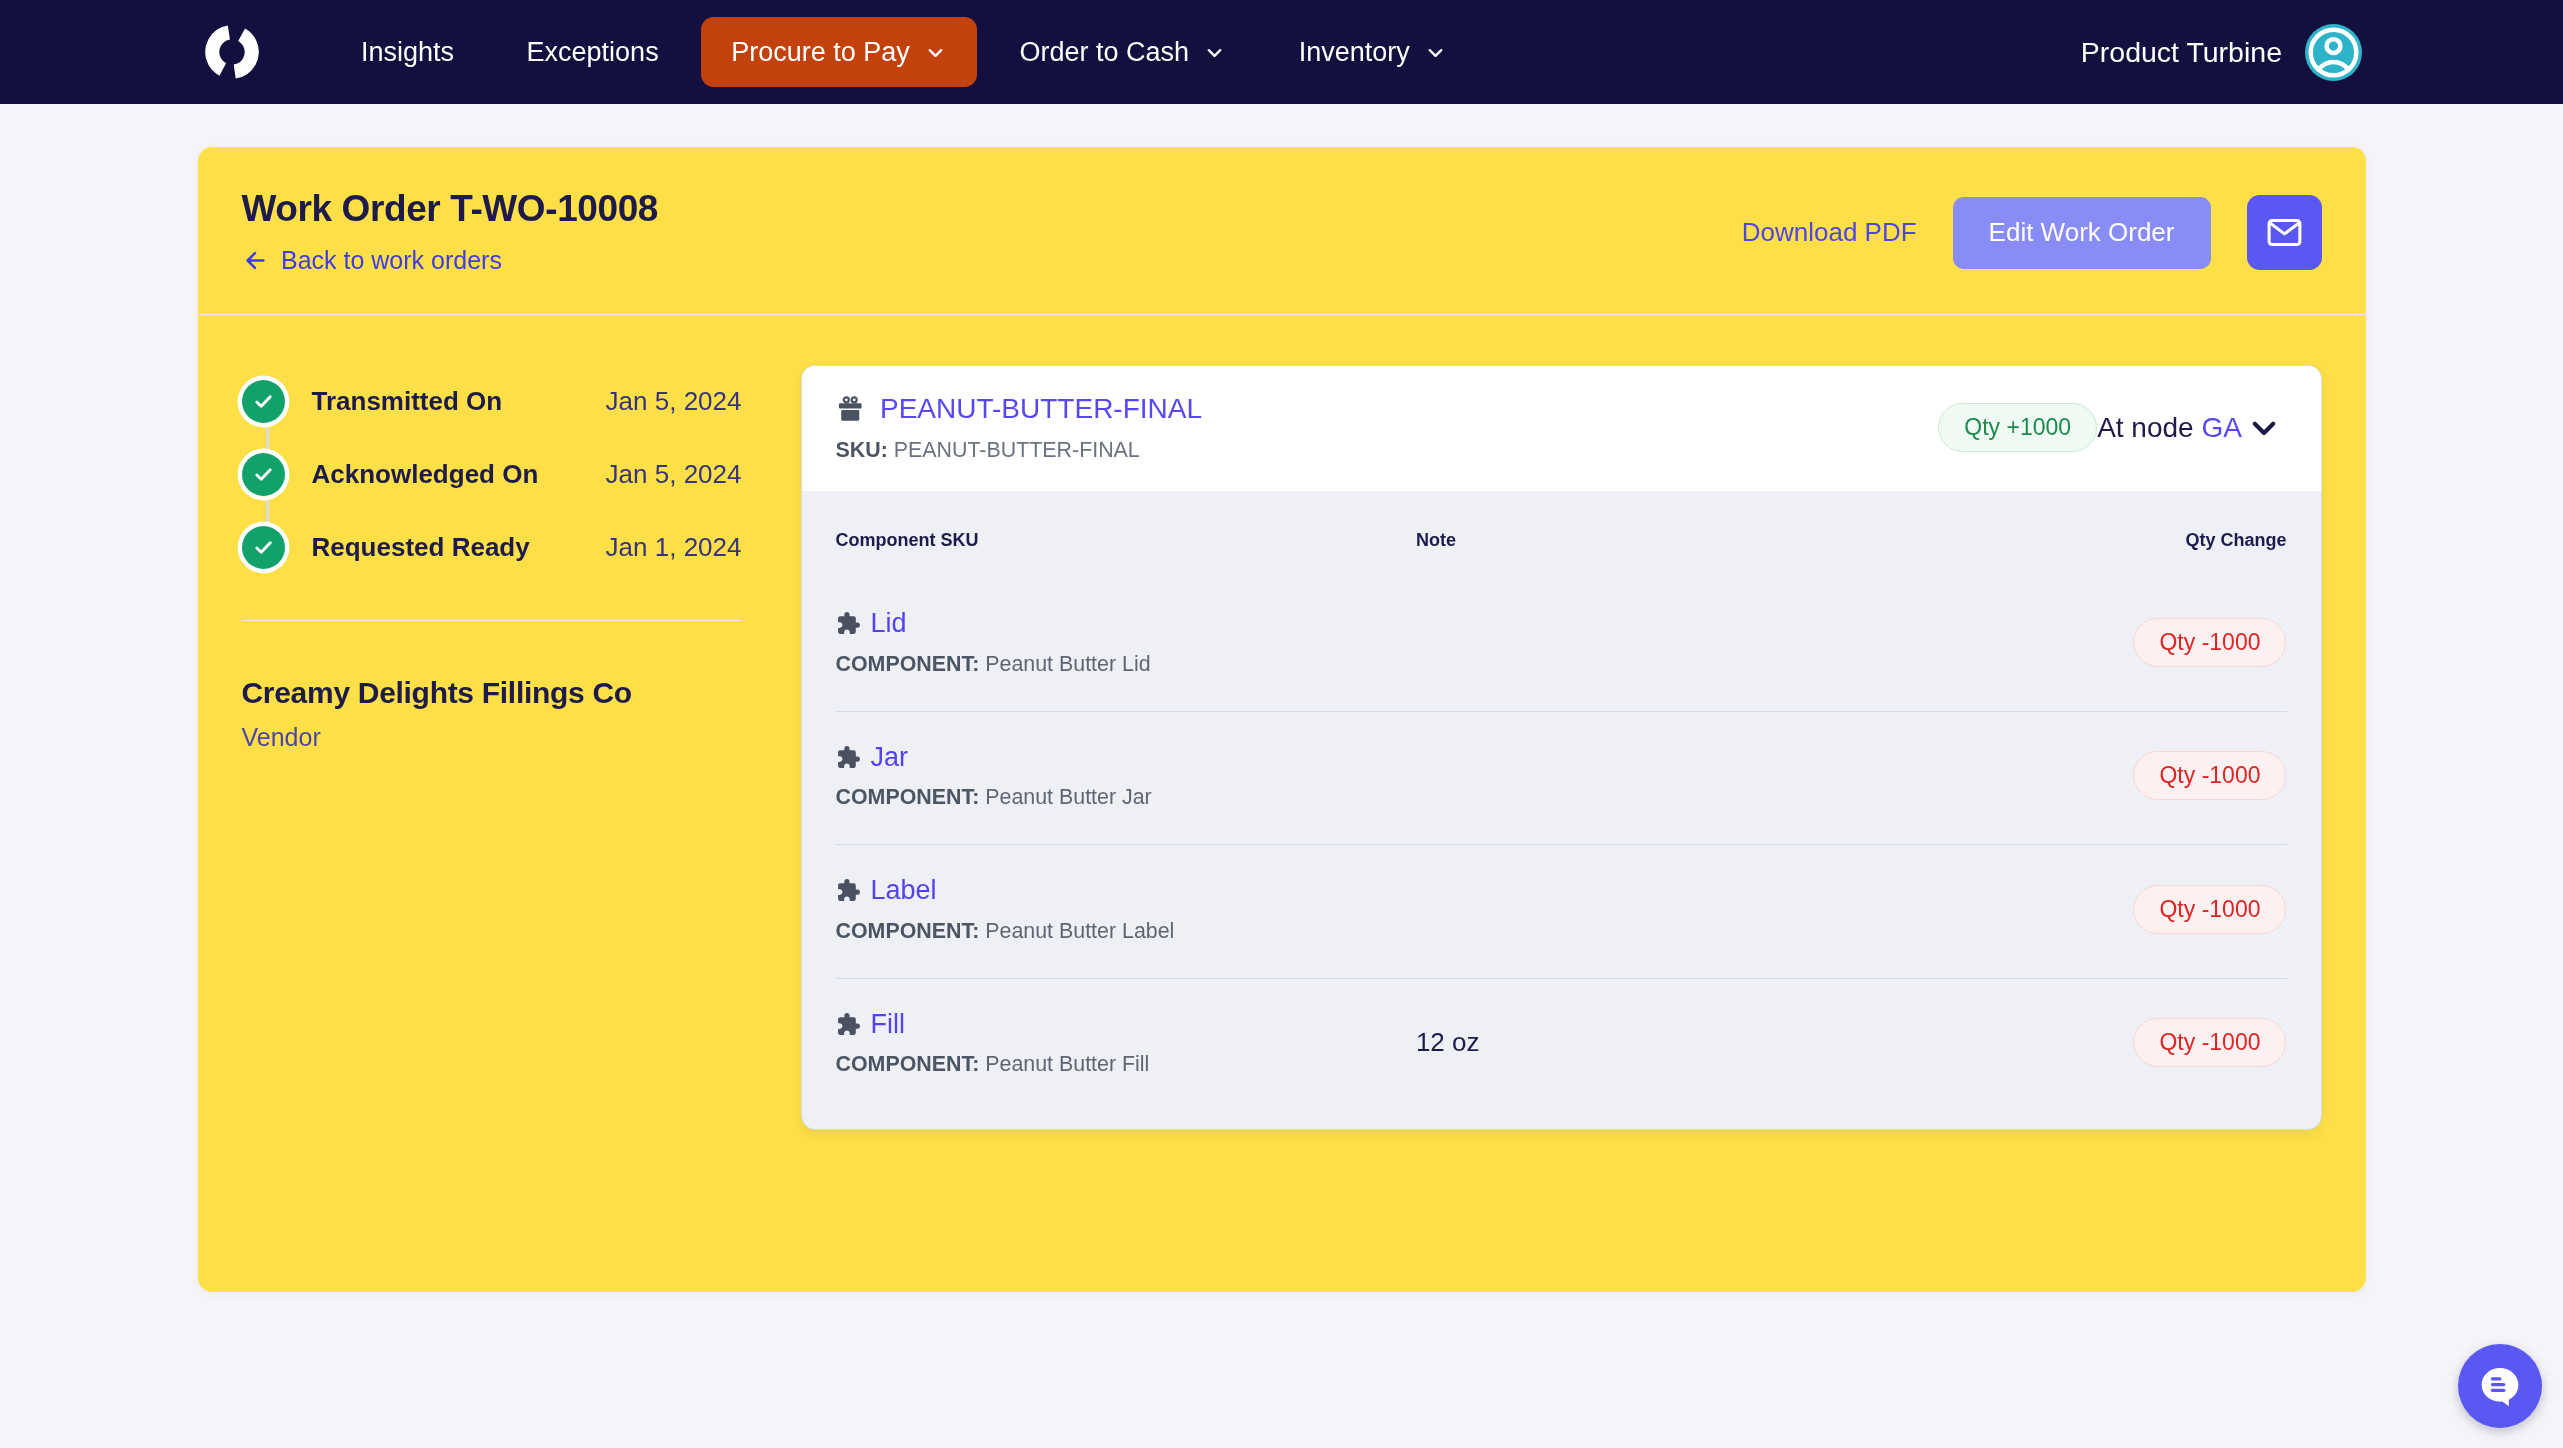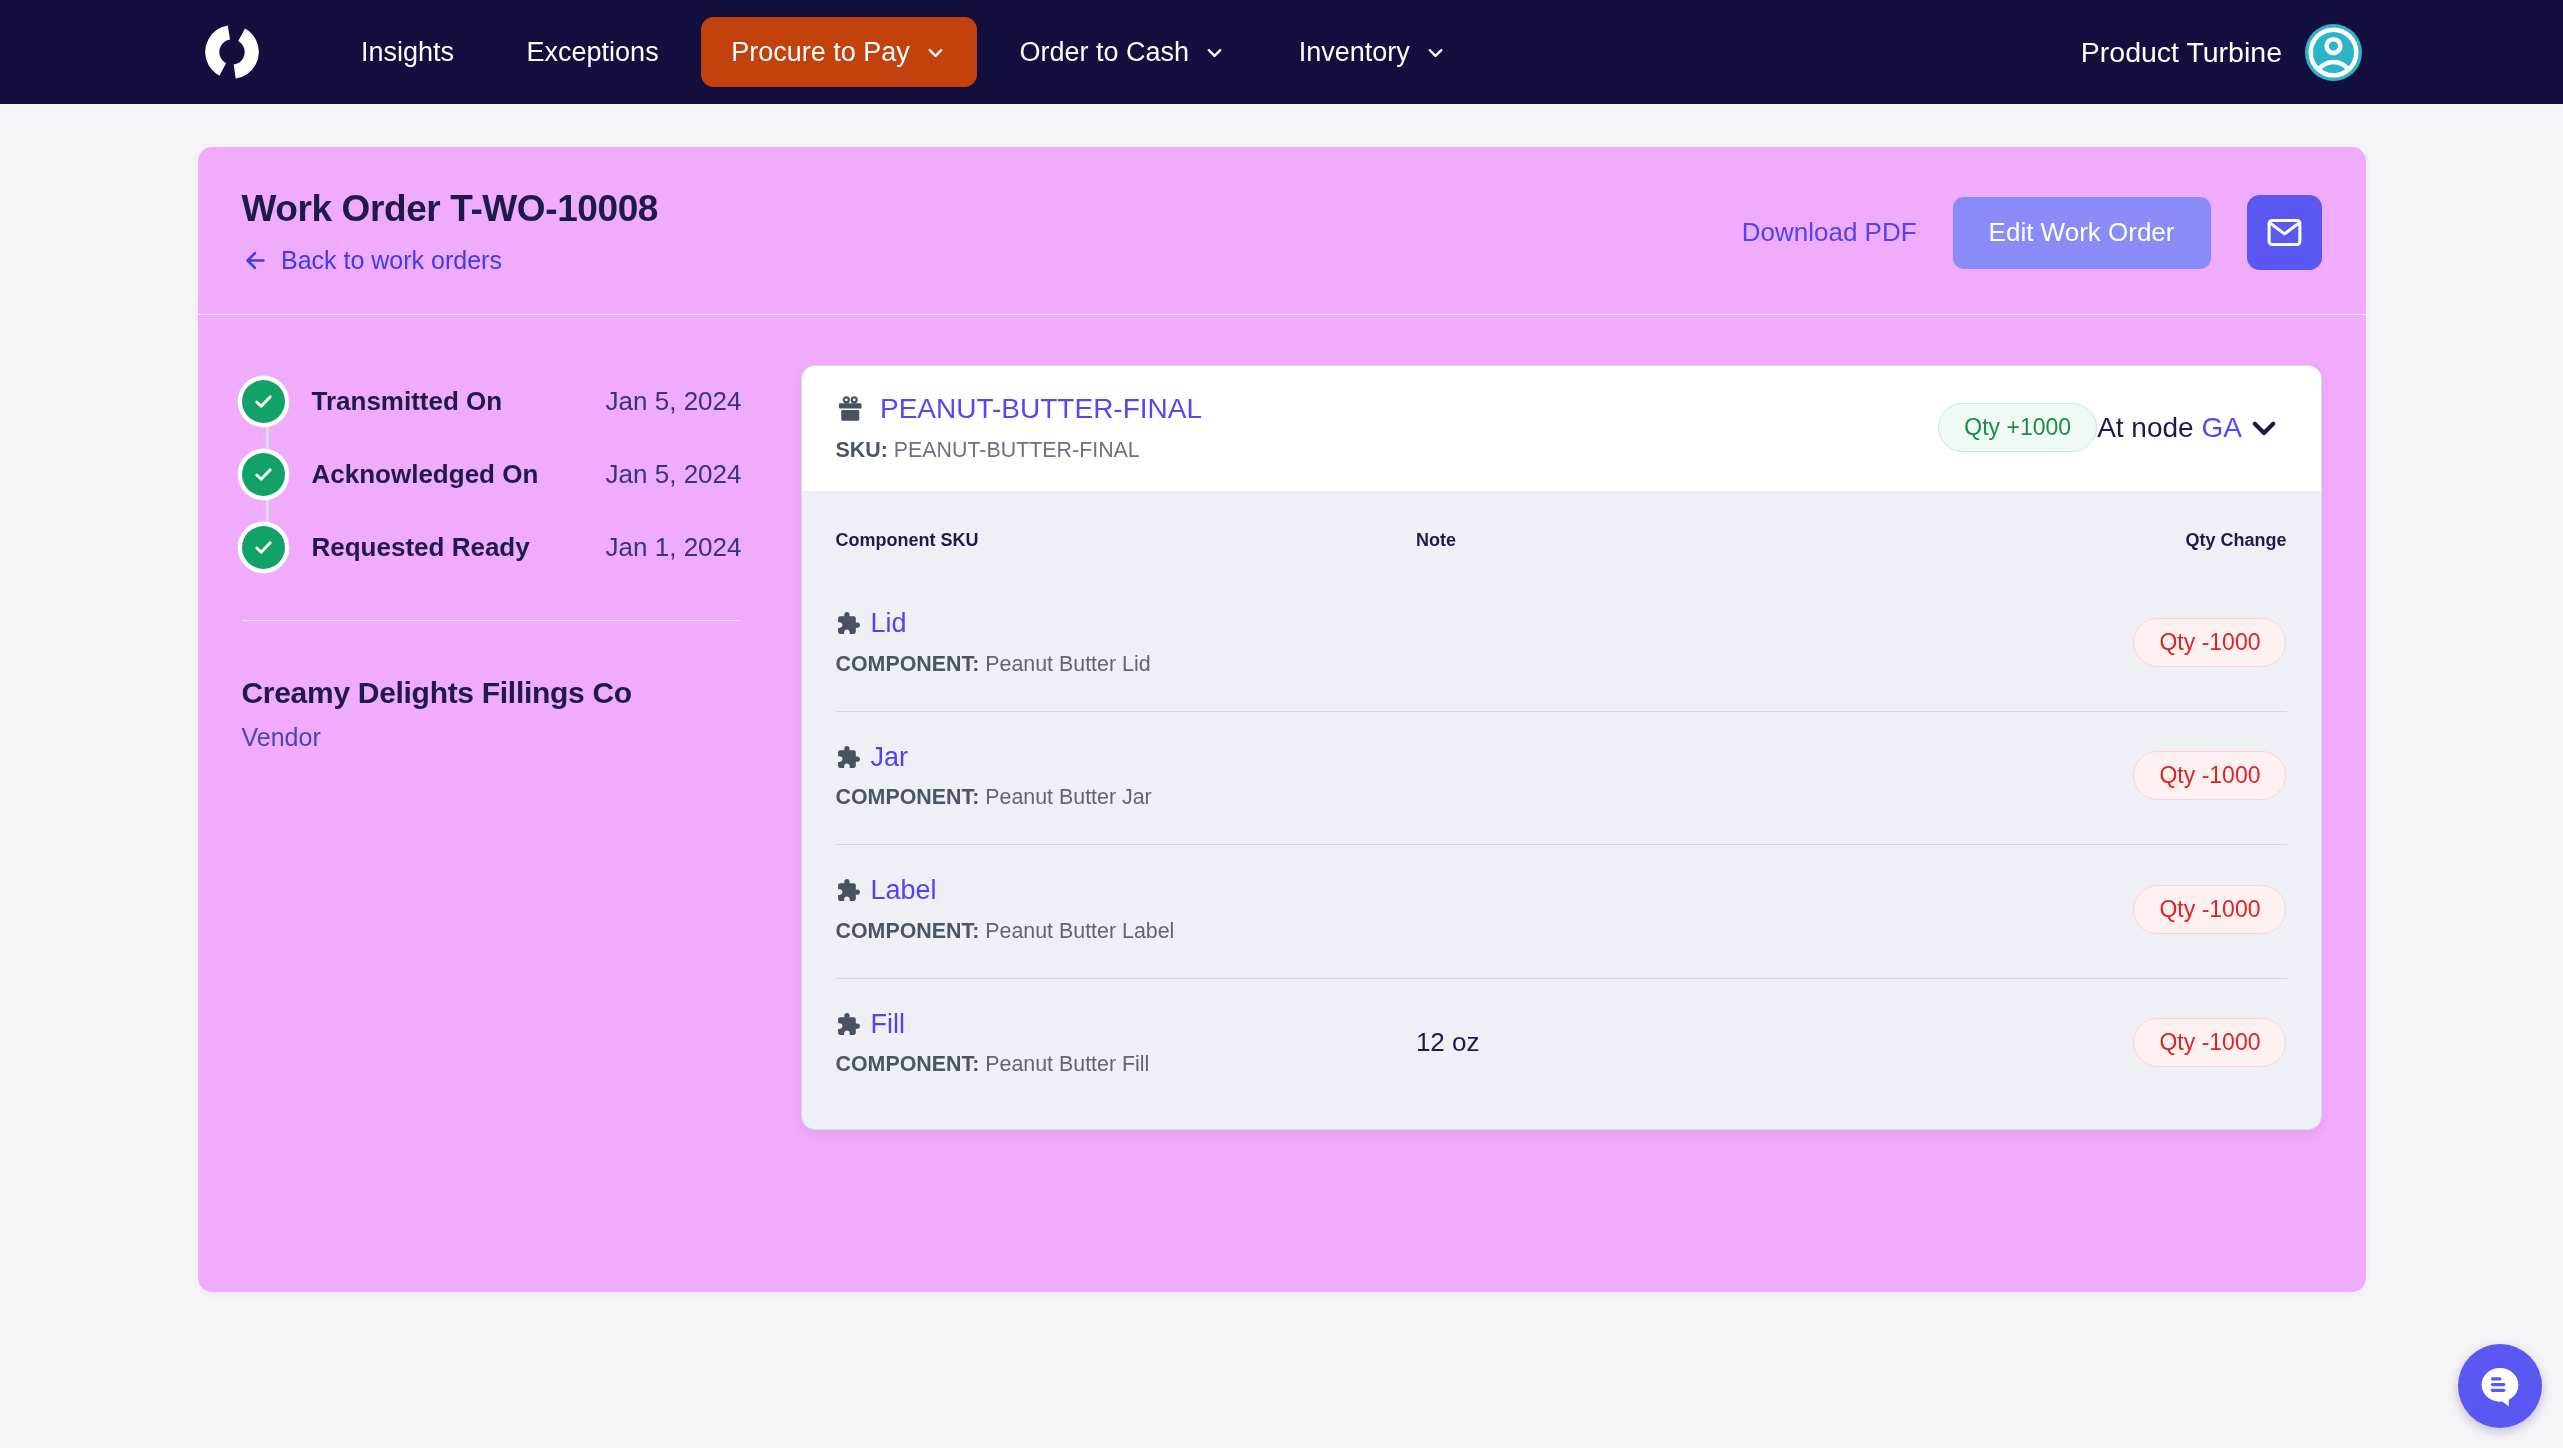--- a/index.html
+++ b/index.html
@@ -43,21 +43,21 @@
     width: 57px; height: 57px; border-radius: 50%;
     background: #2eb4c9;
     display: flex; align-items: center; justify-content: center;
     cursor: pointer;
   }
 
   
   .card {
     width: 2168px;
     margin: 43px auto 0;
-    background: #f0abfc;
+    background: #fde047;
     border-radius: 14.2px;
     box-shadow: 0 1.8px 7.1px rgba(30,27,75,0.06);
   }
   .card-header {
     display: flex;
     justify-content: space-between;
     align-items: center;
     padding: 41px 44px 37px;
     border-bottom: 1.8px solid #e9eaf0;
   }

